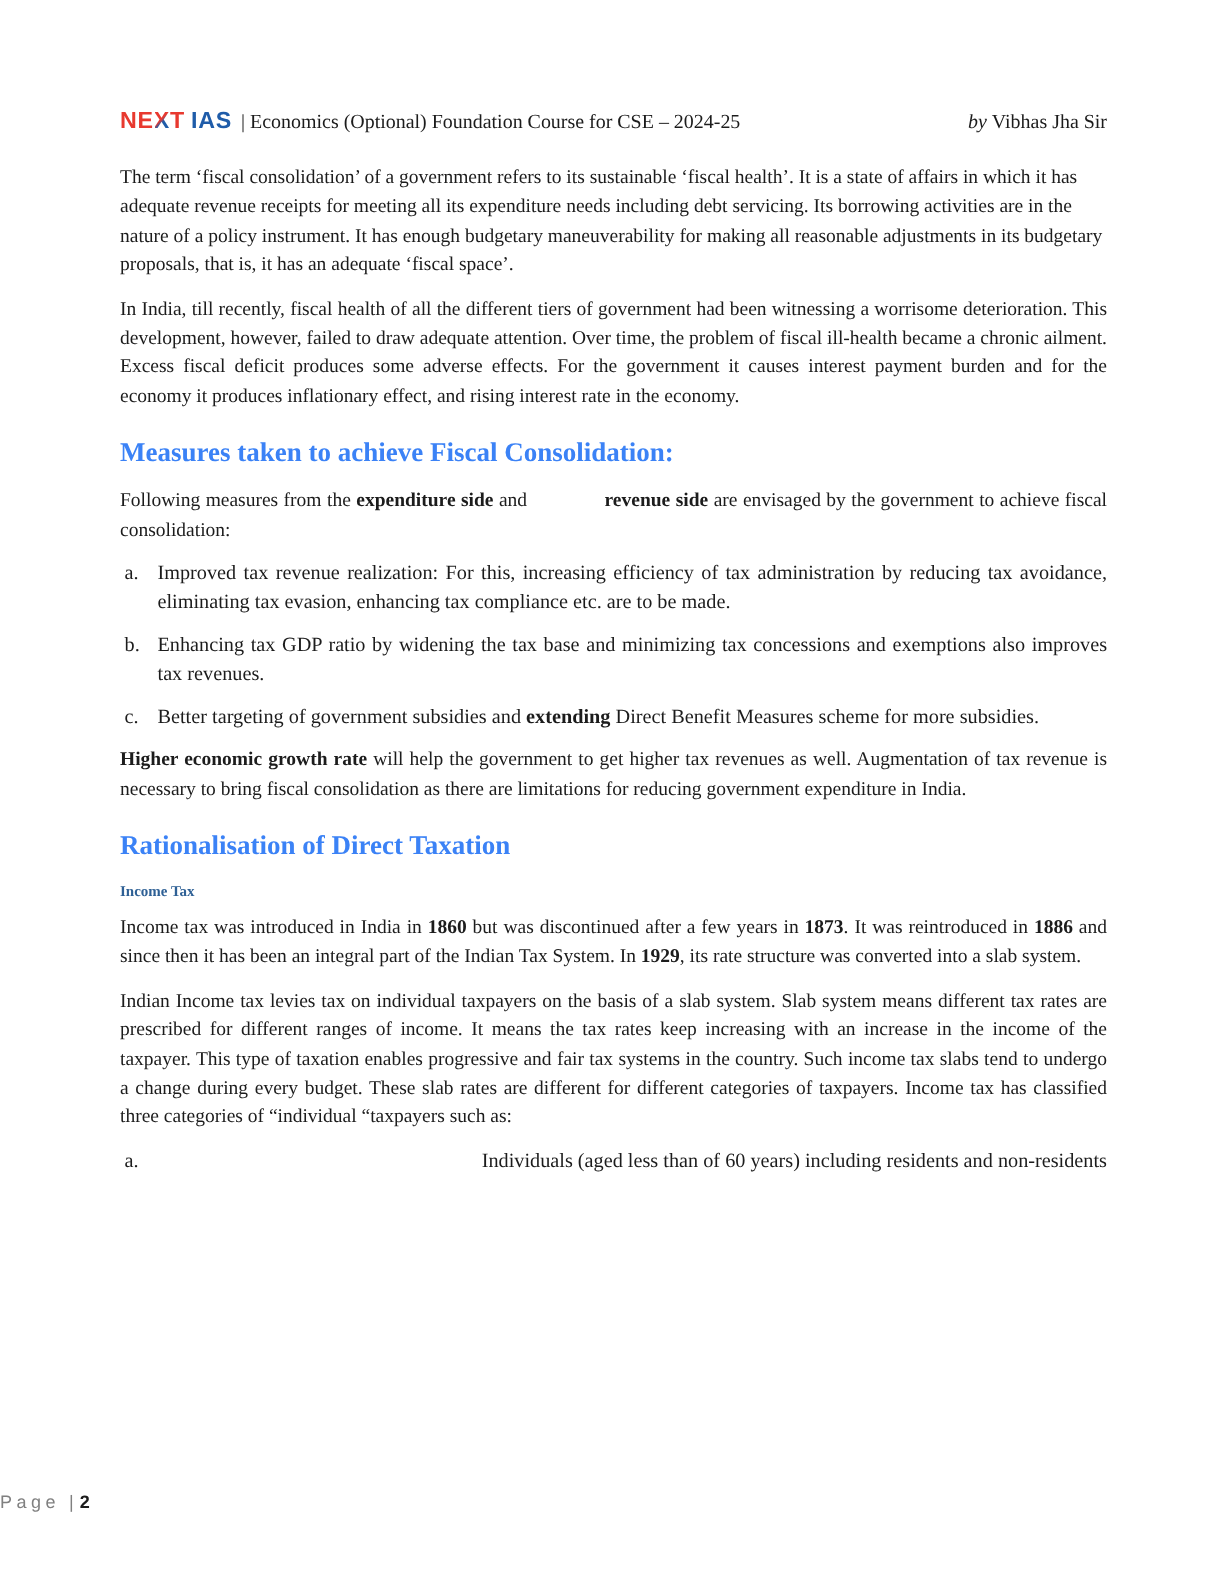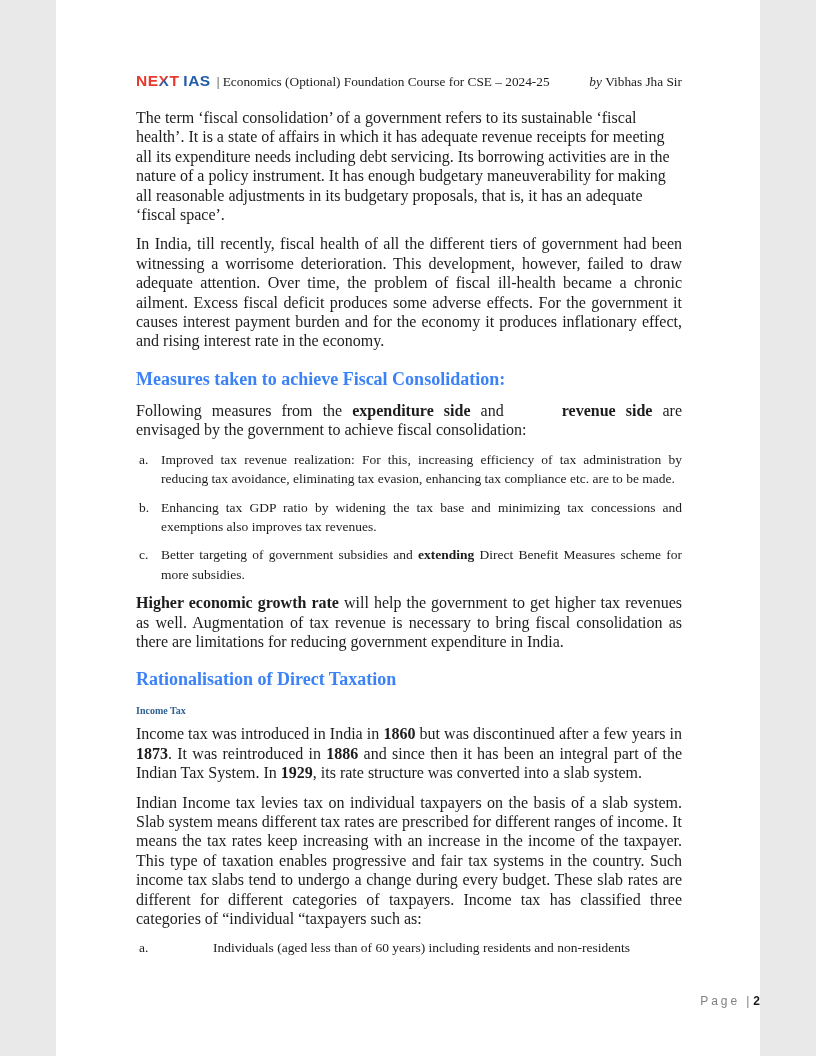--- a/index.html
+++ b/index.html
@@ -1,18 +1,18 @@
 <!DOCTYPE html>
 <html><head>
 <meta charset="utf-8">
 <style>
   html, body { margin: 0; padding: 0; background: #e9e9e9; }
   .page {
     position: relative;
-    width: 704px;
+    width: 816px;
     height: 1056px;
     margin: 0 auto;
     background: #ffffff;
     font-family: "Liberation Serif", serif;
     color: #1c1c1c;
     overflow: hidden;
     box-sizing: border-box;
   }
   .content {
     position: absolute;
@@ -42,21 +42,21 @@
     background-clip: text;
     color: #e8392f;
     -webkit-text-fill-color: transparent;
   }
   .logo .l-blue { color: #1f5ca9; margin-left: 4px; }
   .header-course { font-size: 13.3px; }
   .header-byline { font-size: 13.3px; white-space: nowrap; }
   .header-byline .by { font-style: italic; }
   
   .para {
-    font-size: 16px;
+    font-size: 13px;
     line-height: 19.4px;
     margin: 0 0 10px 0;
     text-align: justify;
   }
   .para.left { text-align: left; }
   .h-blue {
     font-size: 18px;
     font-weight: bold;
     color: #3b82f6;
     margin: 16px 0 10px 0;
@@ -75,27 +75,27 @@
     line-height: 19.4px;
     margin-bottom: 9px;
   }
   .list-item .marker {
     flex: 0 0 25px;
     text-align: left;
     padding-left: 3px;
     box-sizing: border-box;
   }
   .list-item .li-text { flex: 1; text-align: justify; }
-  .list-item .li-text.left { text-align: center; }
+  .list-item .li-text.left { text-align: right; }
   
   .doc-footer {
     position: absolute;
     left: 0; right: 0;
     bottom: 48px;
-    text-align: right;
+    text-align: left;
     font-family: "Liberation Sans", sans-serif;
     font-size: 12px;
     color: #808080;
   }
   .doc-footer .pg-label { letter-spacing: 3px; }
   .doc-footer .pg-sep { margin: 0 4px 0 6px; }
   .doc-footer .pg-num { font-weight: bold; color: #1c1c1c; }
 </style>
 </head>
 <body>

